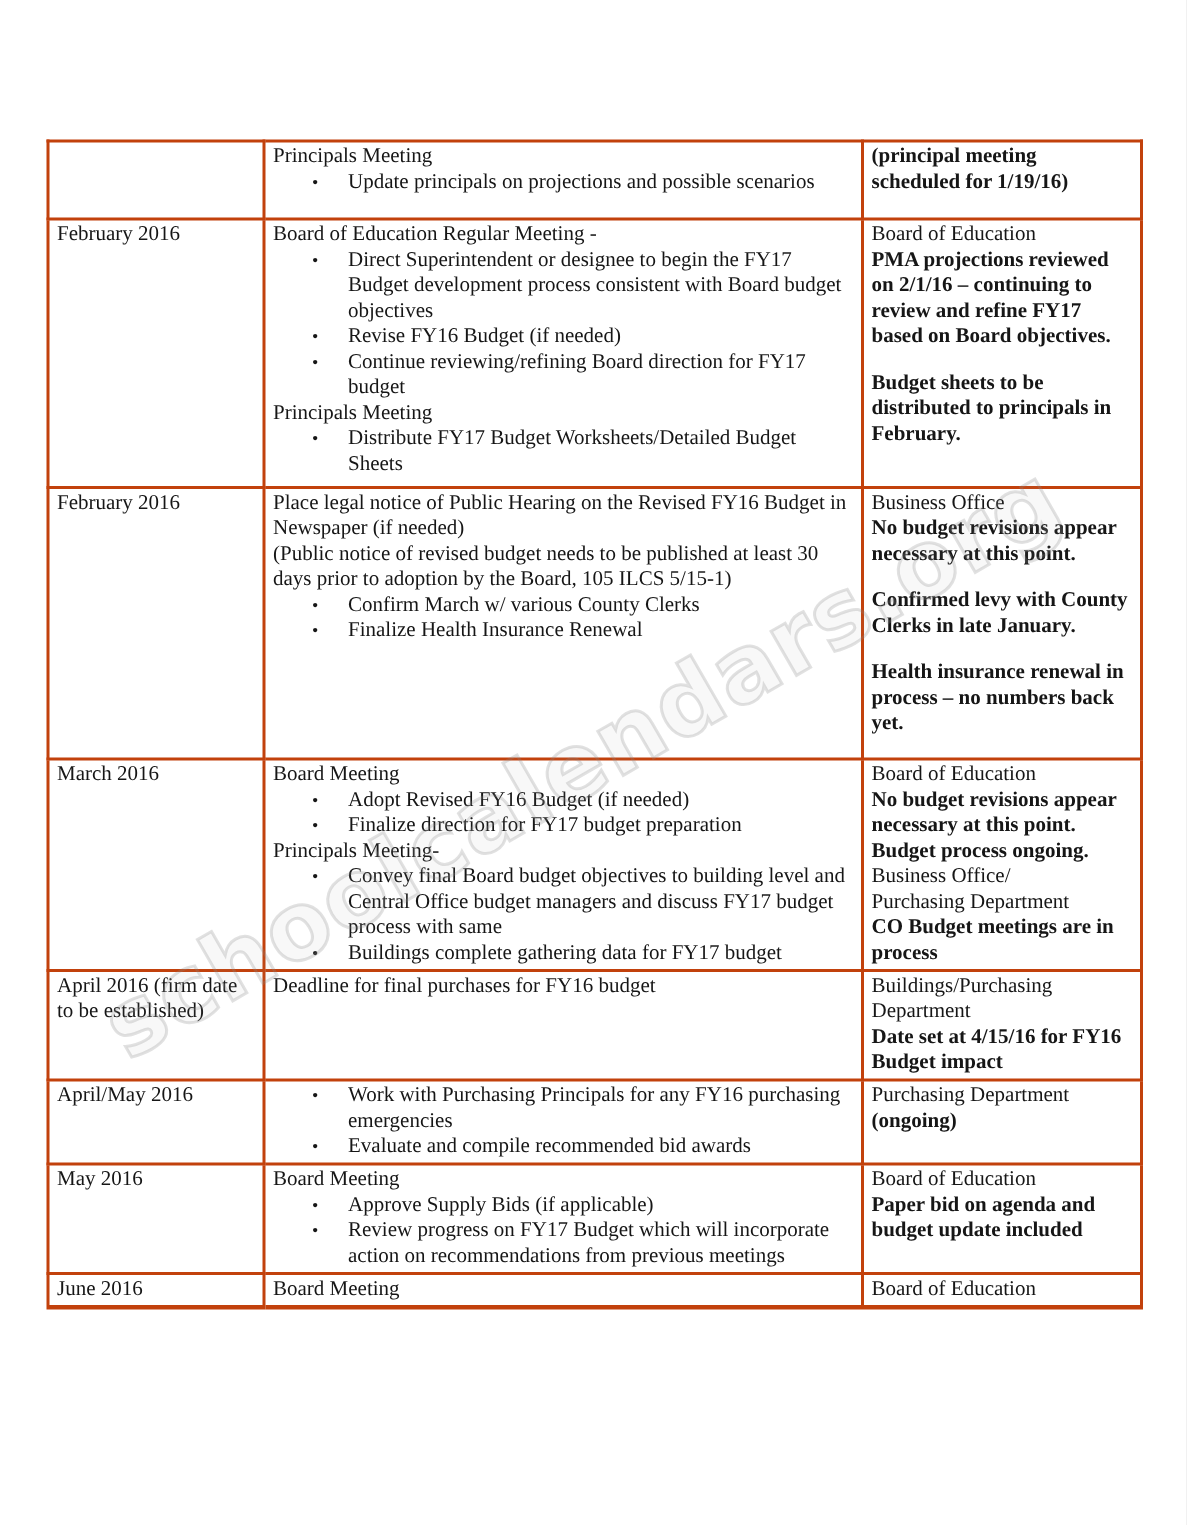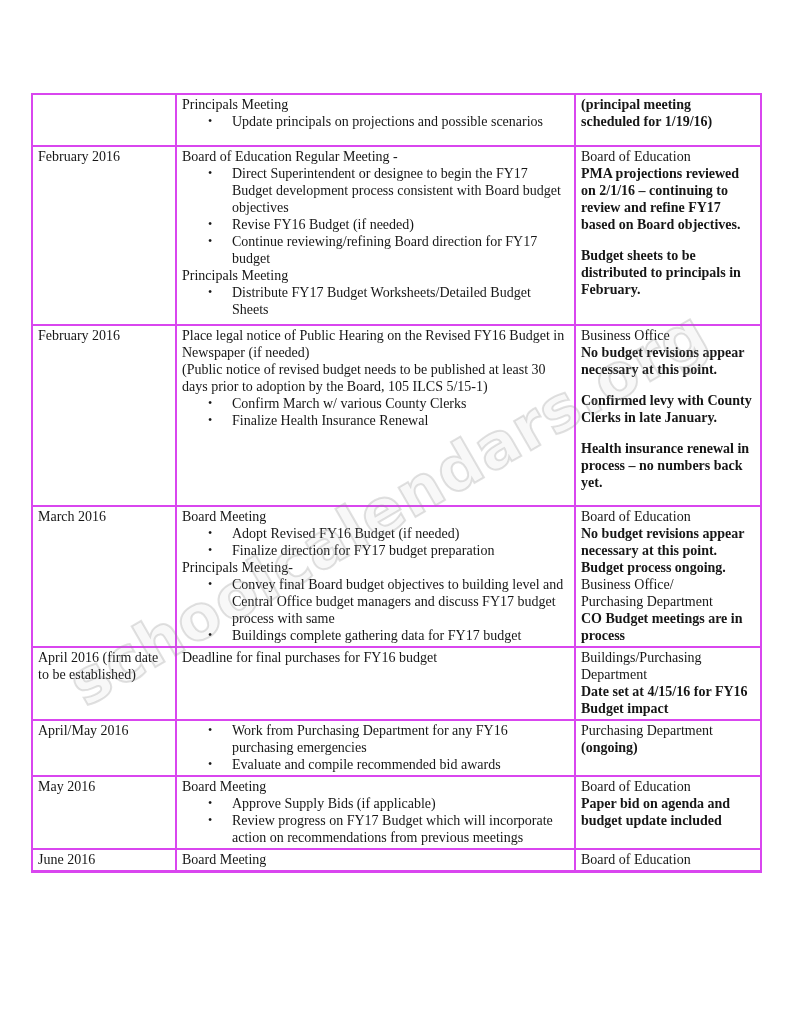--- a/index.html
+++ b/index.html
@@ -14,21 +14,21 @@
   }
   table.schedule {
     position: absolute;
     left: 31px;
     top: 93px;
     width: 729px;
     border-collapse: collapse;
     table-layout: fixed;
   }
   table.schedule td {
-    border: 2px solid #d946ef;
+    border: 2px solid #c2410c;
     vertical-align: top;
     padding: 1px 7px 2px 5px;
     font-size: 14px;
     line-height: 17px;
   }
   table.schedule tr:last-child td { border-bottom-width: 3px; }
   td.date-cell { padding-right: 3px; }
   td.status-cell {
     font-size: 13.6px;
     line-height: 17px;
@@ -189,21 +189,21 @@
             <div class="status-line"><span class="status-run-bold">Date set at 4/15/16 for FY16 Budget impact</span></div>
           </td>
         </tr>
         <tr style="height: 51px;">
           <td class="date-cell">
             <div class="line">April/May 2016</div>
           </td>
           <td class="activity-cell">
             <div class="bullet-item">
               <span class="bullet-marker">•</span>
-              <span class="bullet-text">Work from Purchasing Department for any FY16 purchasing emergencies</span>
+              <span class="bullet-text">Work with Purchasing Principals for any FY16 purchasing emergencies</span>
             </div>
             <div class="bullet-item">
               <span class="bullet-marker">•</span>
               <span class="bullet-text">Evaluate and compile recommended bid awards</span>
             </div>
           </td>
           <td class="status-cell">
             <div class="status-line"><span class="status-run">Purchasing Department</span></div>
             <div class="status-line"><span class="status-run-bold">(ongoing)</span></div>
           </td>

